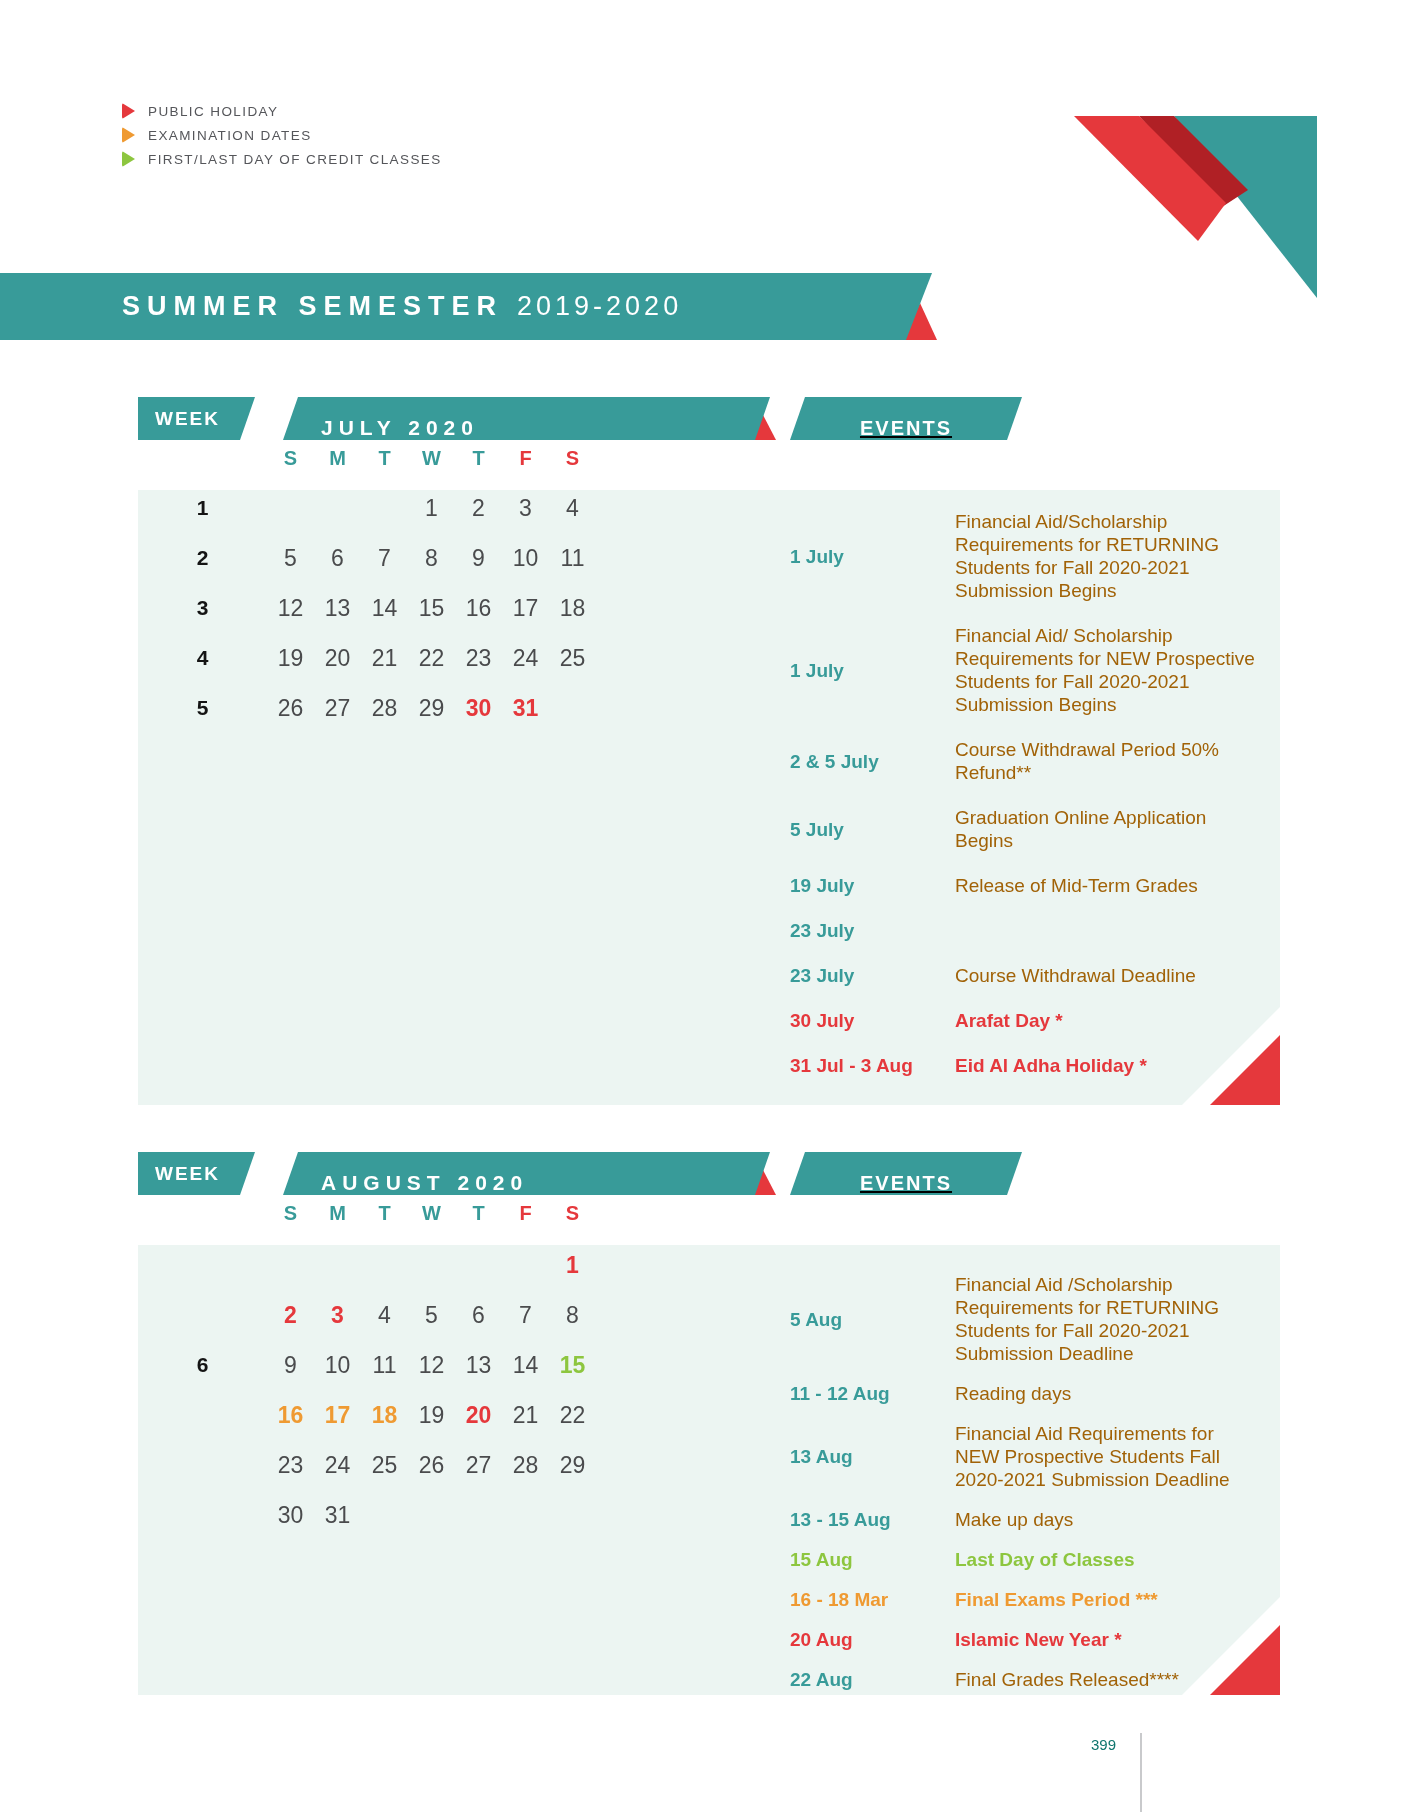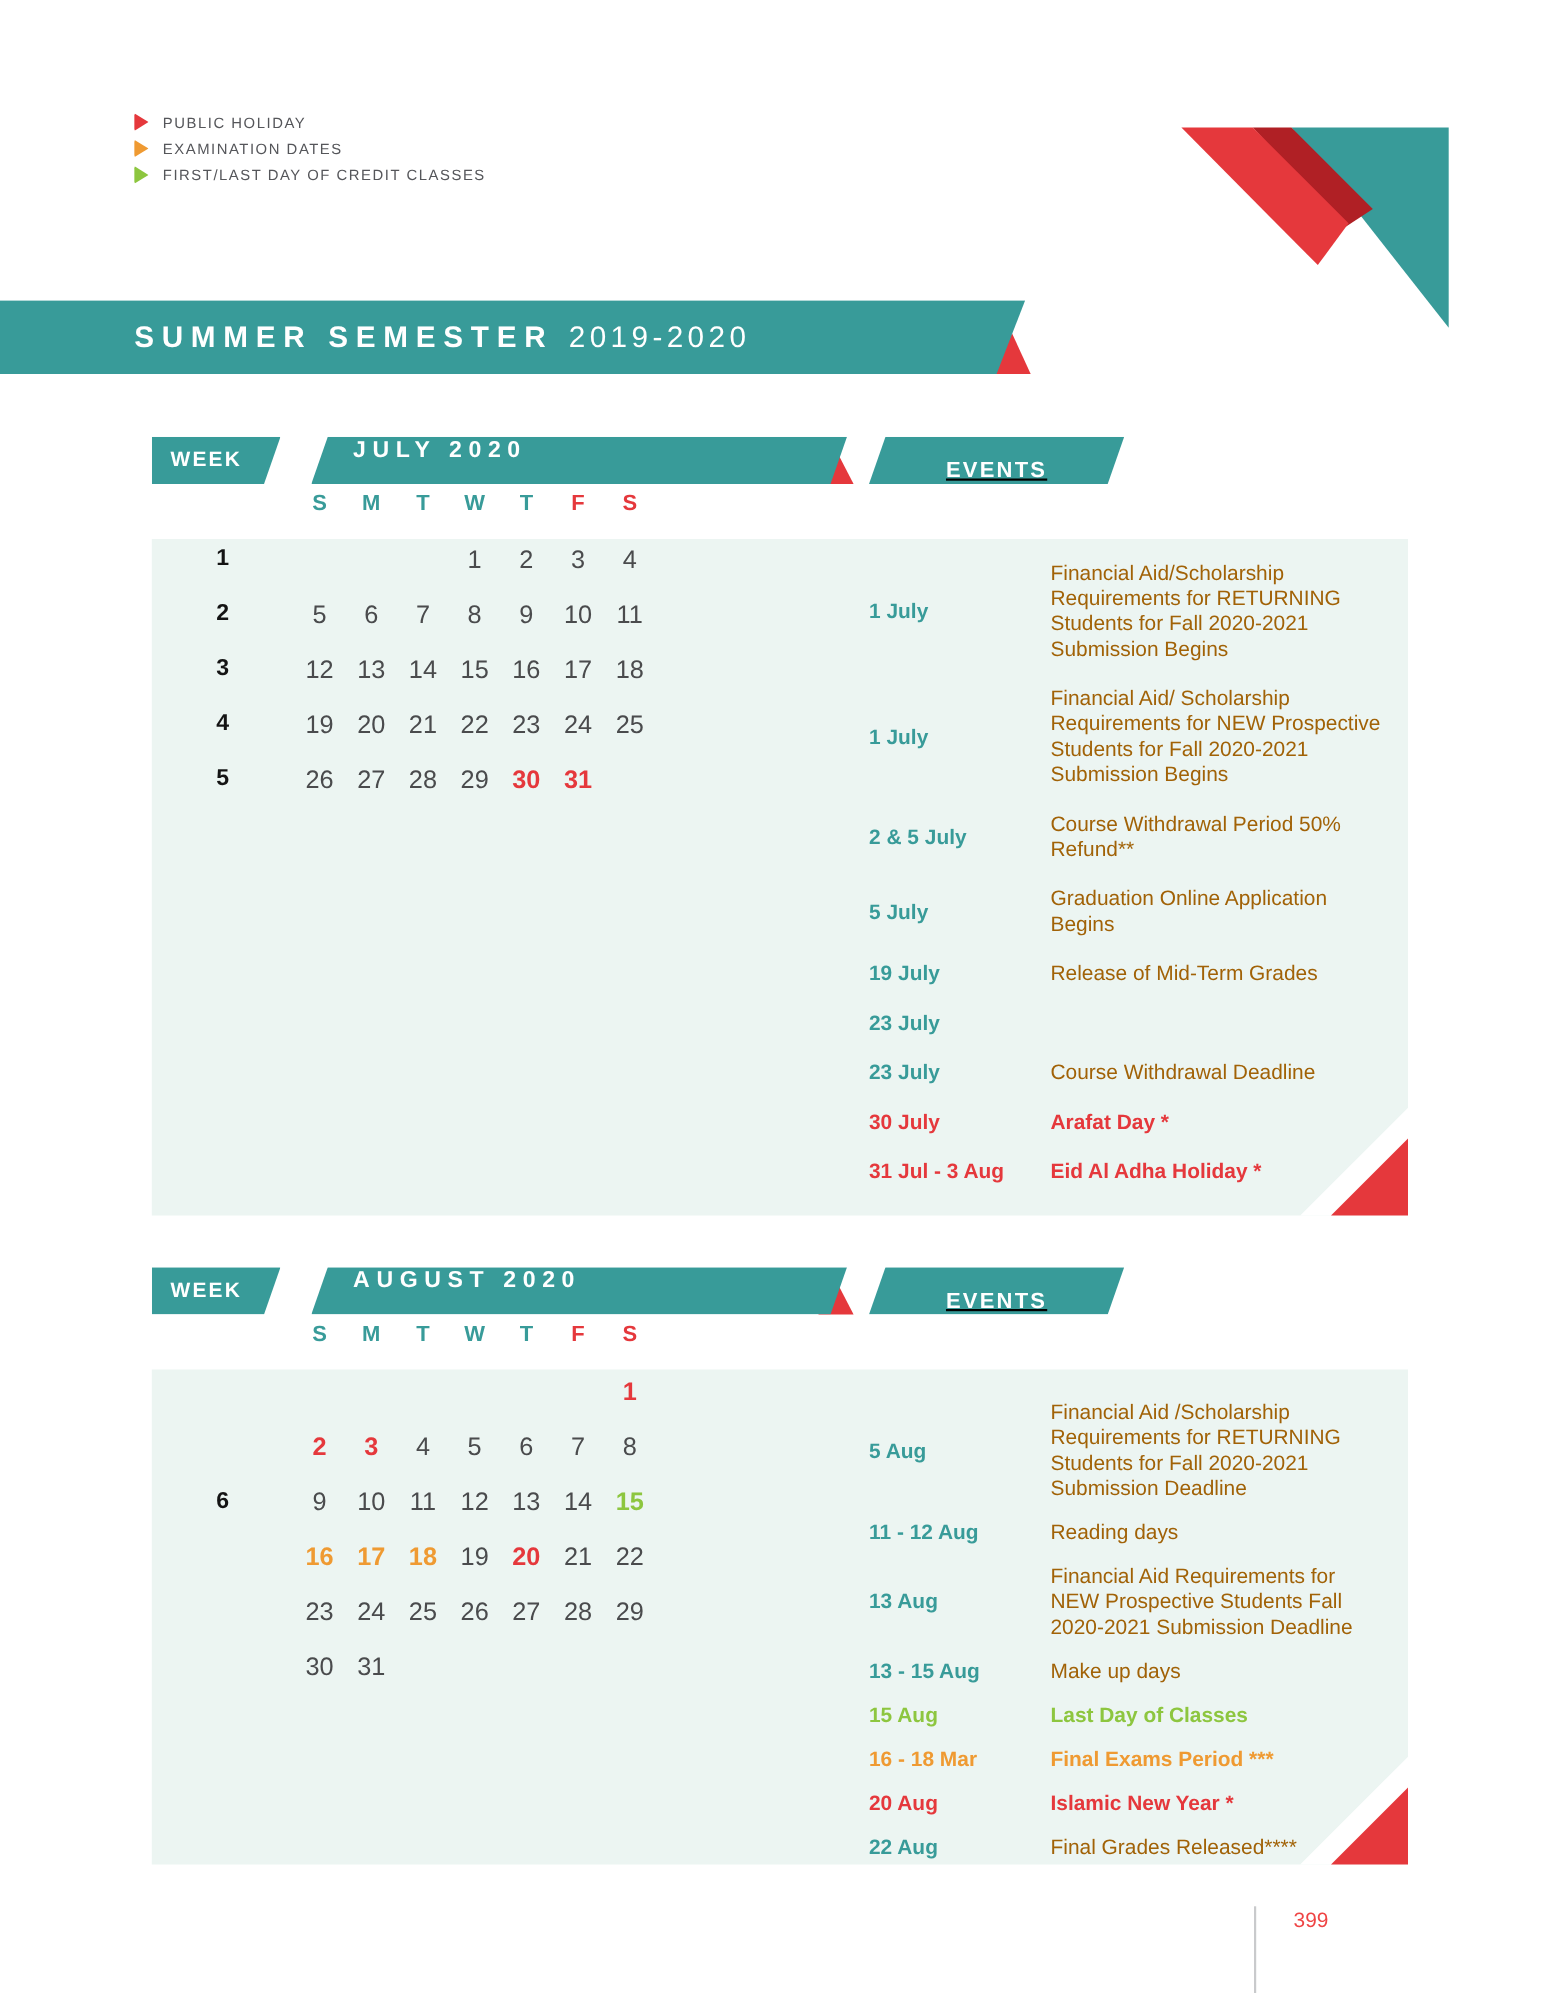--- a/index.html
+++ b/index.html
@@ -40,21 +40,21 @@
   .banner .b-bold{font-size:27px;font-weight:800;letter-spacing:7px;}
   .banner .b-year{font-size:27px;font-weight:400;letter-spacing:4px;margin-left:14px;}
   
   .month-section{position:absolute;left:0;width:1418px;}
   .week-box{position:absolute;left:138px;top:0;width:117px;height:43px;background:var(--teal);
     clip-path:polygon(0 0,117px 0,102px 43px,0 43px);z-index:2;
     display:flex;align-items:center;padding-left:17px;}
   .week-box span{color:#fff;font-size:19px;font-weight:700;letter-spacing:2px;}
   .month-bar{position:absolute;left:283px;top:0;width:487px;height:43px;background:var(--teal);
     clip-path:polygon(15px 0,487px 0,472px 43px,0 43px);z-index:2;
-    display:flex;align-items:flex-start;padding-left:38px;}
+    display:flex;align-items:flex-end;padding-left:38px;}
   .month-bar span{color:#fff;font-size:21px;font-weight:800;letter-spacing:6px;}
   .bar-tri{position:absolute;left:744px;top:12px;width:0;height:0;
     border-left:16px solid transparent;border-right:16px solid transparent;
     border-bottom:31px solid var(--red);z-index:1;}
   .events-bar{position:absolute;left:790px;top:0;width:232px;height:43px;background:var(--teal);
     clip-path:polygon(15px 0,232px 0,217px 43px,0 43px);z-index:2;
     display:flex;align-items:flex-end;justify-content:center;text-decoration:underline;}
   .events-bar span{color:#fff;font-size:20px;font-weight:700;letter-spacing:2px;}
   .dow-row{position:absolute;left:267px;top:49px;display:grid;grid-template-columns:repeat(7,47px);height:24px;align-items:center;}
   .dow{ text-align:center;font-size:20px;font-weight:700;color:var(--teal);}
@@ -72,21 +72,21 @@
   .ev-text{font-size:19px;color:#a16207;line-height:23px;}
   .event.red .ev-date,.event.red .ev-text{color:var(--red);font-weight:700;}
   .event.orange .ev-date,.event.orange .ev-text{color:var(--orange);font-weight:700;}
   .event.green .ev-date,.event.green .ev-text{color:var(--green);font-weight:700;}
   .corner-white{position:absolute;right:0;bottom:0;width:0;height:0;
     border-bottom:98px solid #ffffff;border-left:98px solid transparent;}
   .corner-red{position:absolute;right:0;bottom:0;width:0;height:0;
     border-bottom:70px solid var(--red);border-left:70px solid transparent;}
   
   .page-rule{position:absolute;left:1140px;top:1733px;width:2px;height:79px;background:#c9cacc;}
-  .page-number{position:absolute;left:1176px;top:1736px;font-size:19px;color:#ef4444;}
+  .page-number{position:absolute;left:1091px;top:1736px;font-size:15px;color:#0f766e;}
 </style>
 </head>
 <body>
 
 <div class="legend">
   <div class="legend-row">
     <span class="tri c-red"></span>
     <span class="legend-label">PUBLIC HOLIDAY</span>
   </div>
   <div class="legend-row">

